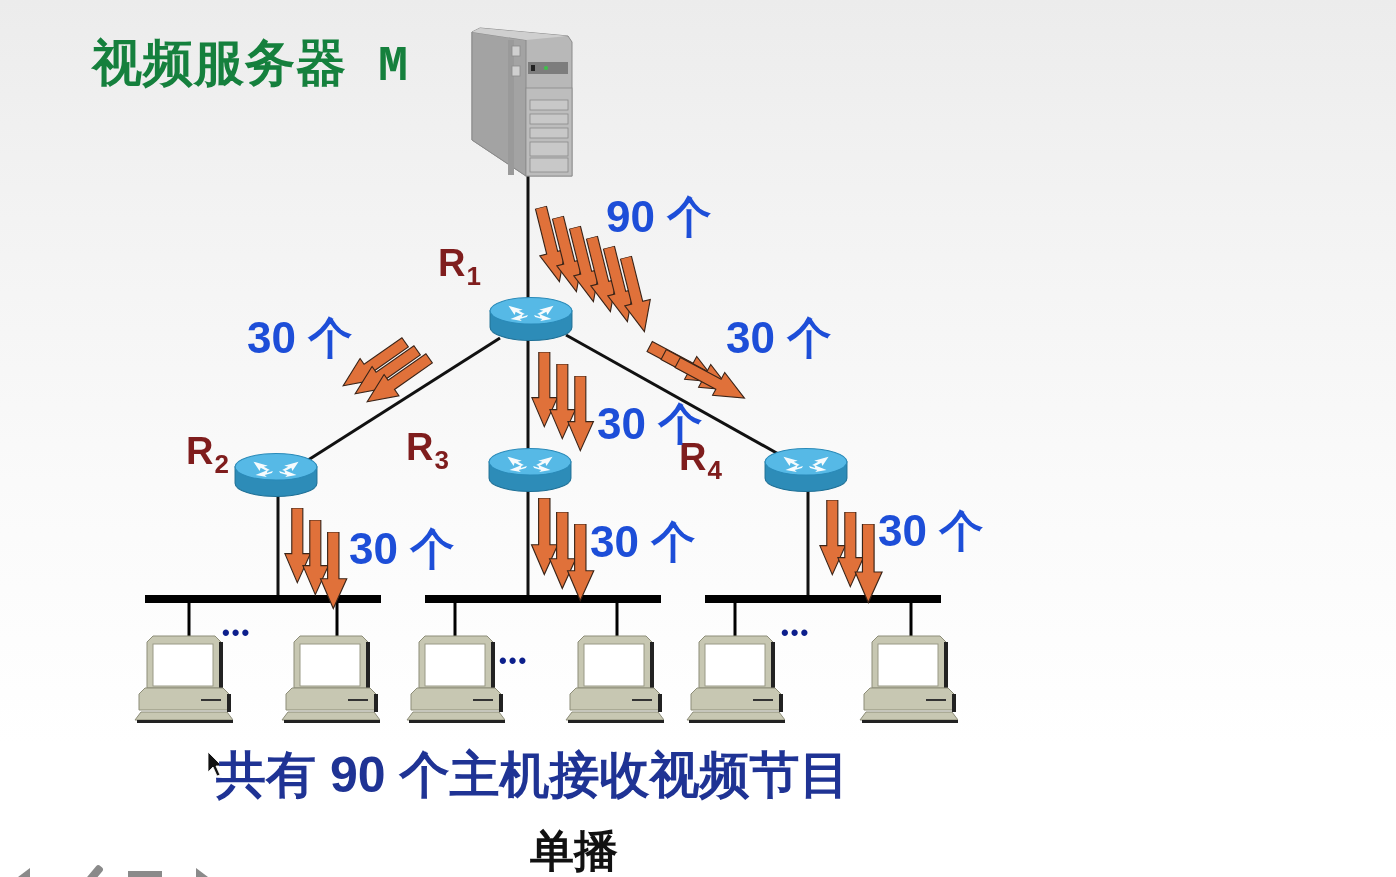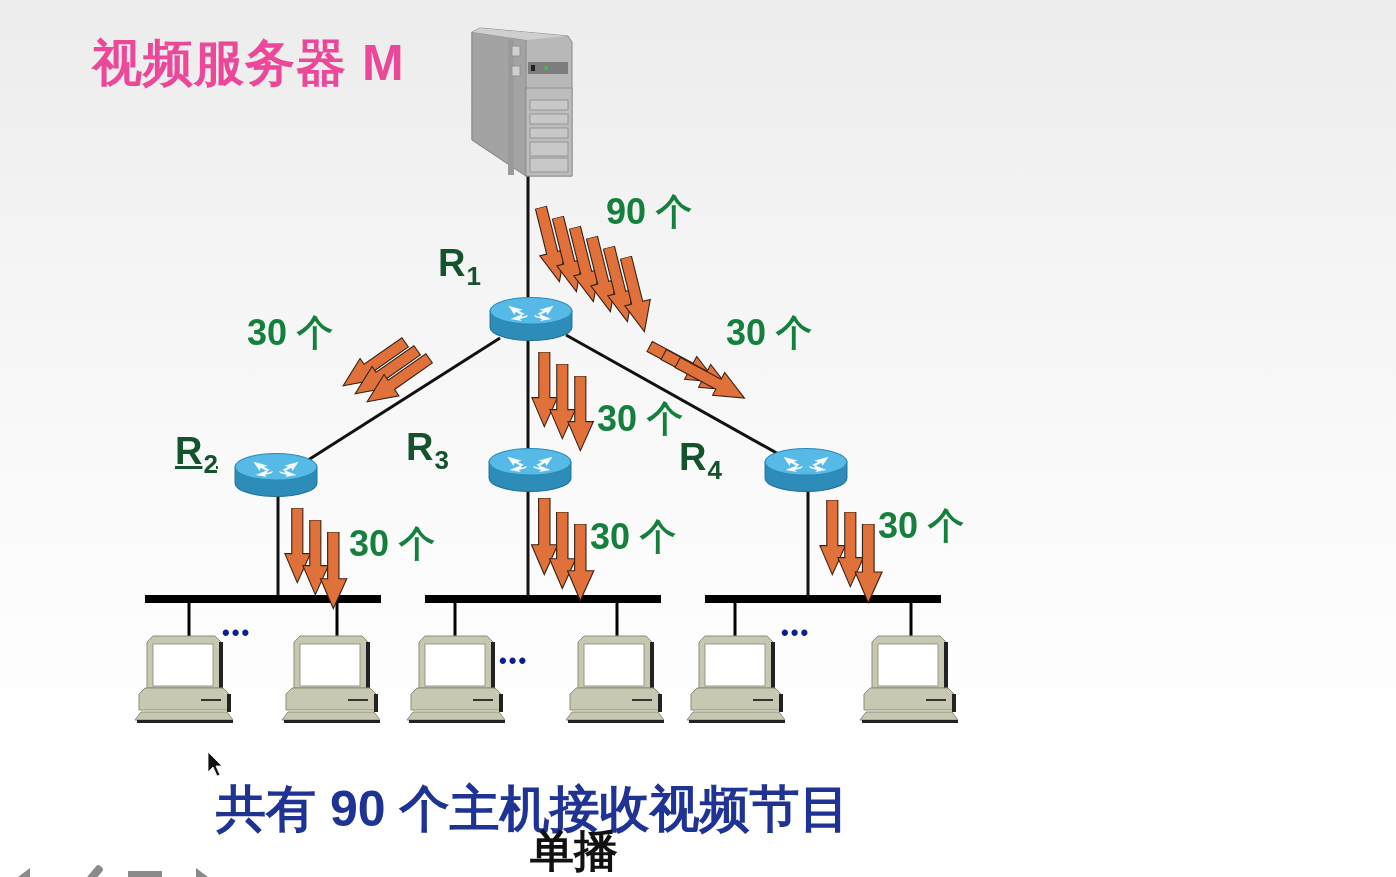--- a/index.html
+++ b/index.html
@@ -3,25 +3,25 @@
 <meta charset="utf-8">
 <style>
   html, body { margin:0; padding:0; }
   body {
     width:1396px; height:877px; overflow:hidden; position:relative;
     background: linear-gradient(to bottom, #ececec 0%, #f3f3f3 25%, #fafafa 55%, #ffffff 85%, #ffffff 100%);
     font-family: "Liberation Sans", "DejaVu Sans", sans-serif;
   }
   #stage { position:absolute; left:0; top:0; width:1396px; height:877px; }
   .txt { position:absolute; white-space:nowrap; font-weight:bold; }
-  .title { left:92px; top:30px; font-size:50px; color:#ec4899; letter-spacing:1px; }
-  .rlabel { font-size:38px; color:#14532d;text-align:right; }
+  .title { left:92px; top:30px; font-size:50px; color:#15803d; letter-spacing:1px;font-family:Liberation Mono, monospace; }
+  .rlabel { font-size:38px; color:#7f1d1d;text-align:right; }
   .rlabel sub { font-size:26px; vertical-align:-9px; margin-left:1px; }
-  .count { font-size:36px; color:#15803d; }
-  .summary { left:216px; top:742px; font-size:50px; color:#1f3394;margin-top:34px; }
+  .count { font-size:44px; color:#1d4ed8; }
+  .summary { left:216px; top:742px; font-size:50px; color:#1f3394; }
   .caption { left:530px; top:822px; font-size:44px; color:#111; }
   .toolbar { position:absolute; left:10px; top:860px; width:220px; height:17px; }
   .toolbar span { position:absolute; display:block; }
 </style>
 </head>
 <body>
 
 <svg id="stage" width="1396" height="877" viewBox="0 0 1396 877">
   <defs>
     <symbol id="router" viewBox="0 0 84 44">
@@ -147,21 +147,21 @@
     <use href="#arrow-down" x="835" y="512" width="32" height="76"></use>
     <use href="#arrow-down" x="853" y="524" width="32" height="80"></use>
   </g>
 
   <path d="M208 752 L208 772 L213 767 L217 776 L220 775 L216 766 L222 766 Z" fill="#111" stroke="#fff" stroke-width="0.8"></path>
 </svg>
 
 <div class="txt title">视频服务器 M</div>
 
 <div class="txt rlabel" style="left:438px; top:242px;"><span>R</span><sub>1</sub></div>
-<div class="txt rlabel" style="left:175px; top:430px;text-decoration:underline;"><span>R</span><sub>2</sub></div>
+<div class="txt rlabel" style="left:186px; top:430px;"><span>R</span><sub>2</sub></div>
 <div class="txt rlabel" style="left:406px; top:426px;"><span>R</span><sub>3</sub></div>
 <div class="txt rlabel" style="left:679px; top:436px;"><span>R</span><sub>4</sub></div>
 
 <div class="txt count" style="left:606px; top:188px;">90 个</div>
 <div class="txt count" style="left:247px; top:309px;">30 个</div>
 <div class="txt count" style="left:726px; top:309px;">30 个</div>
 <div class="txt count" style="left:597px; top:395px;">30 个</div>
 <div class="txt count" style="left:349px; top:520px;">30 个</div>
 <div class="txt count" style="left:590px; top:513px;">30 个</div>
 <div class="txt count" style="left:878px; top:502px;">30 个</div>

